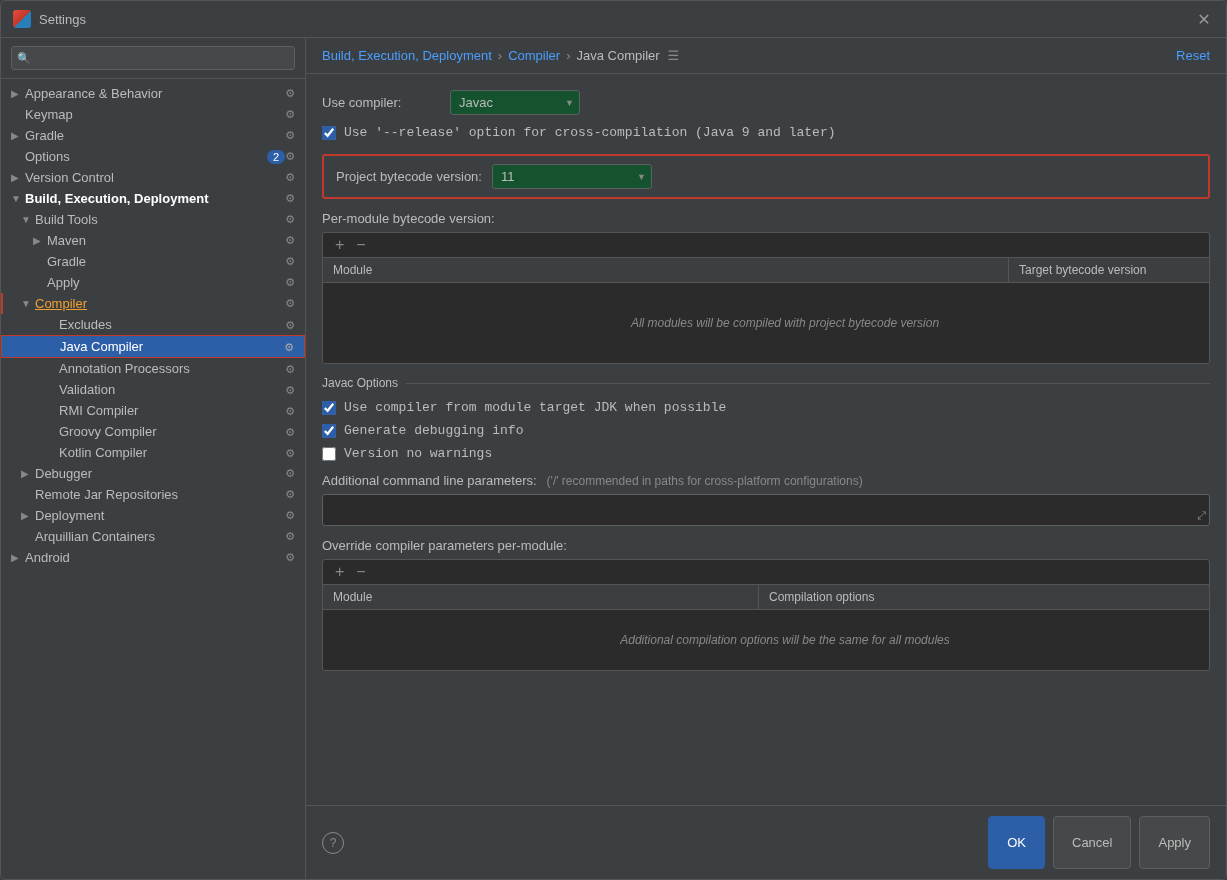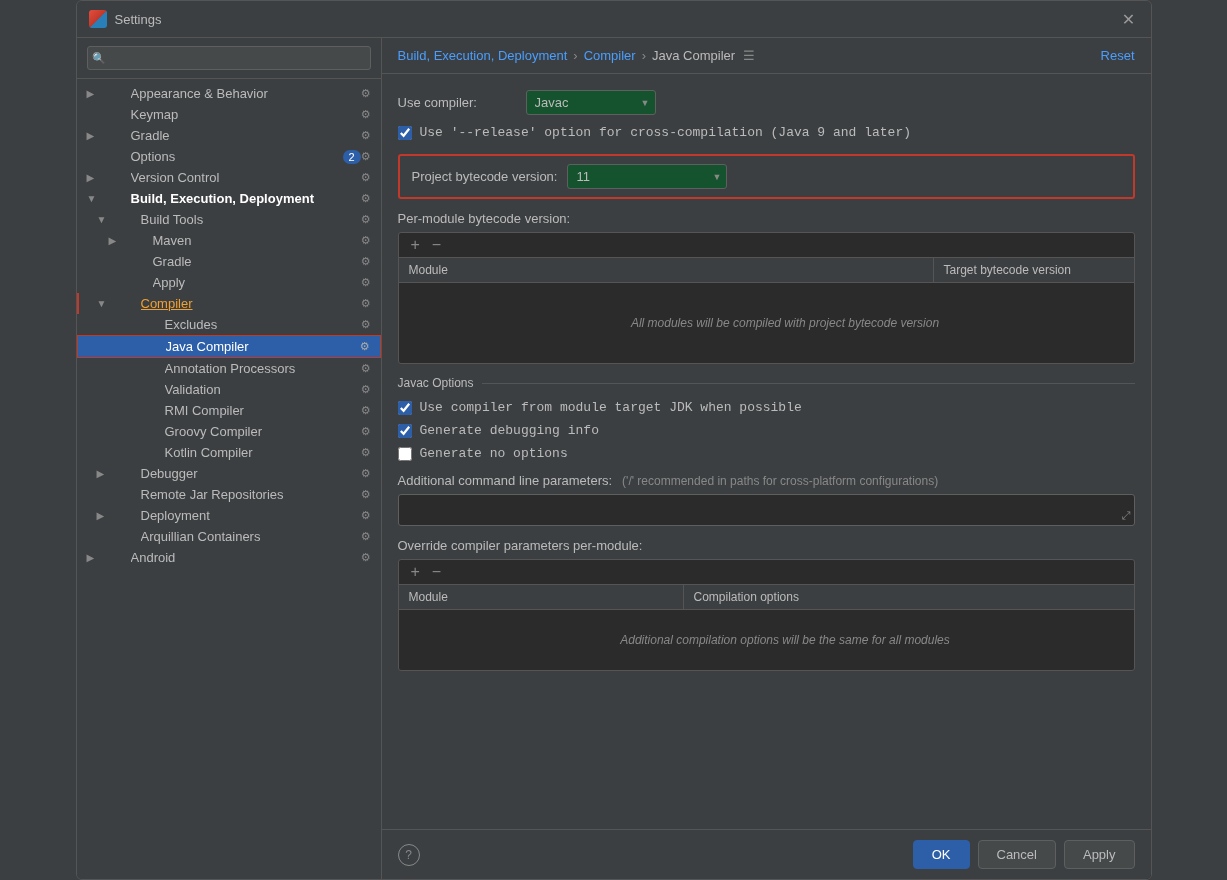--- a/index.html
+++ b/index.html
@@ -1,19 +1,19 @@
 <!DOCTYPE html>
 <html><head>
   <meta charset="utf-8">
   <style>
     * { box-sizing: border-box; margin: 0; padding: 0; }
     body { font-family: 'Segoe UI', Arial, sans-serif; font-size: 13px; background: #3c3f41; display: flex; align-items: center; justify-content: center; min-height: 100vh; }
 
     .window {
-      width: 1076px;
+      width: 1227px;
       height: 880px;
       background: #3c3f41;
       border: 1px solid #555;
       border-radius: 6px;
       display: flex;
       flex-direction: column;
       overflow: hidden;
     }
 
     .title-bar {
@@ -120,26 +120,25 @@
       width: 14px;
       font-size: 10px;
       color: #888;
       flex-shrink: 0;
     }
 
     .tree-item .label {
       flex: 1;
       white-space: nowrap;
       overflow: hidden;
-      margin-left: 30px;
     }
 
     .indent-1 { padding-left: 20px; }
     .indent-2 { padding-left: 32px; }
-    .indent-3 { padding-left: 44px; }
+    .indent-3 { padding-left: 44px; align-items: flex-end; }
 
     
     .main-content {
       flex: 1;
       background: #2b2b2b;
       display: flex;
       flex-direction: column;
       overflow: hidden;
     }
 
@@ -387,21 +386,21 @@
       border-radius: 50%;
       display: flex; align-items: center; justify-content: center;
       color: #888;
       cursor: pointer;
       font-size: 12px;
     }
 
     .footer-spacer { flex: 1; }
 
     .btn {
-      padding: 6px 18px;
+      padding: 18px 18px;
       border-radius: 4px;
       cursor: pointer;
       font-size: 13px;
     }
 
     .btn-primary {
       background: #2d5fa8;
       border: 1px solid #2d5fa8;
       color: #ffffff;
     }
@@ -675,21 +674,21 @@
           </div>
 
           <div class="checkbox-row">
             <input type="checkbox" id="opt2" checked="" style="">
             <label class="checkbox-label" for="opt2">Generate debugging info</label>
           </div>
 
 
           <div class="checkbox-row" style="margin-bottom: 12px;">
             <input type="checkbox" id="opt4" style="">
-            <label class="checkbox-label" for="opt4">Generate no options</label>
+            <label class="checkbox-label" for="opt4">Version no warnings</label>
           </div>
 
           <div style="display: flex; align-items: center; gap: 10px; margin-bottom: 6px;">
             <span class="form-label" style="min-width: auto;">Additional command line parameters:</span>
             <span style="color: #888; font-size: 12px;">('/' recommended in paths for cross-platform configurations)</span>
           </div>
           <div class="input-row">
             <input type="text" class="text-input-full" style="height: 32px;">
             <span class="expand-icon">⤢</span>
           </div>

